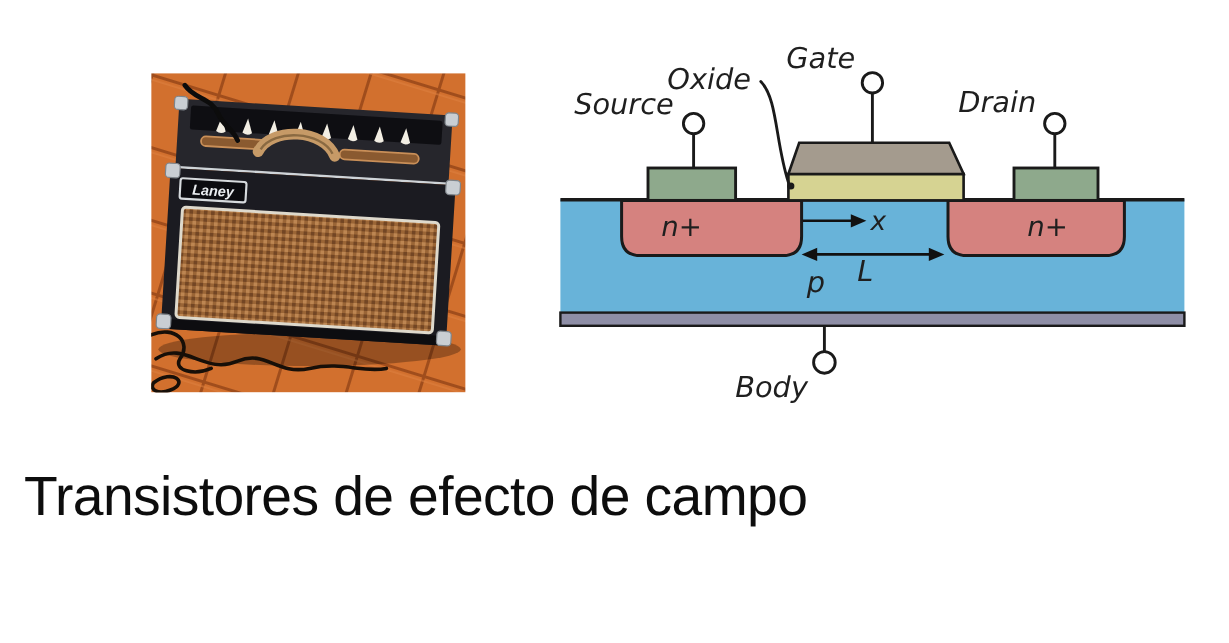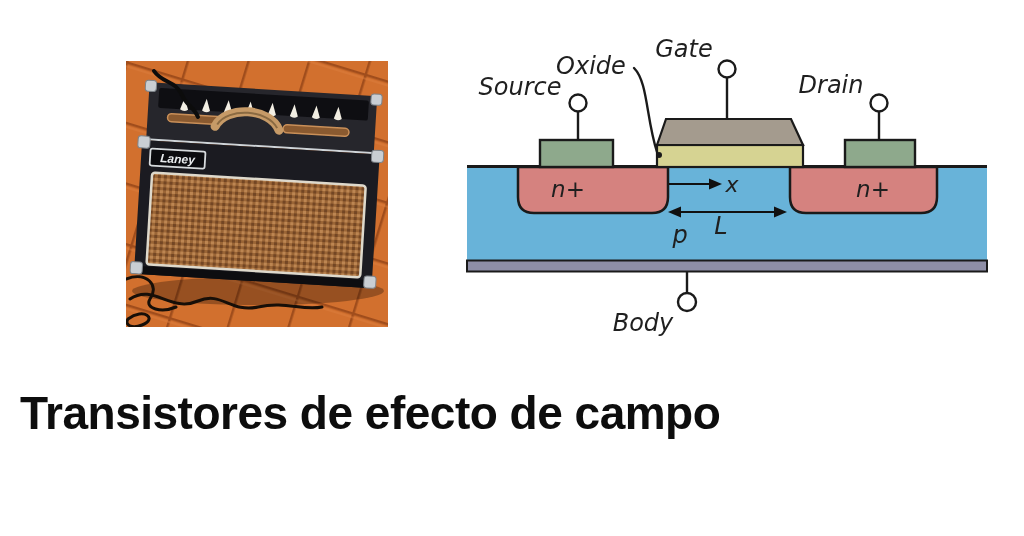--- a/index.html
+++ b/index.html
@@ -3,21 +3,21 @@
 <meta charset="utf-8">
 <style>
   html,body{margin:0;padding:0;background:#ffffff;}
   .slide{position:relative;width:1024px;height:536px;background:#ffffff;overflow:hidden;
          font-family:"Liberation Sans",sans-serif;}
   .photo{position:absolute;left:126px;top:61px;width:262px;height:266px;}
   .photo svg{display:block;}
   .diagram{position:absolute;left:440px;top:20px;width:584px;height:330px;}
   .diagram svg{display:block;}
   .title{position:absolute;left:20px;top:386px;margin:0;
-         font-family:"Liberation Sans",sans-serif;font-weight:bold;
+         font-family:"Liberation Sans",sans-serif;font-weight:normal;
          font-size:46px;letter-spacing:-0.5px;color:#0d0d0d;white-space:nowrap;}
   .dlabel{font-family:"DejaVu Sans","Liberation Sans",sans-serif;font-style:italic;
           fill:#1f1f1f;}
 </style>
 </head>
 <body>
 
 <div class="slide">
 
   <div class="photo">

